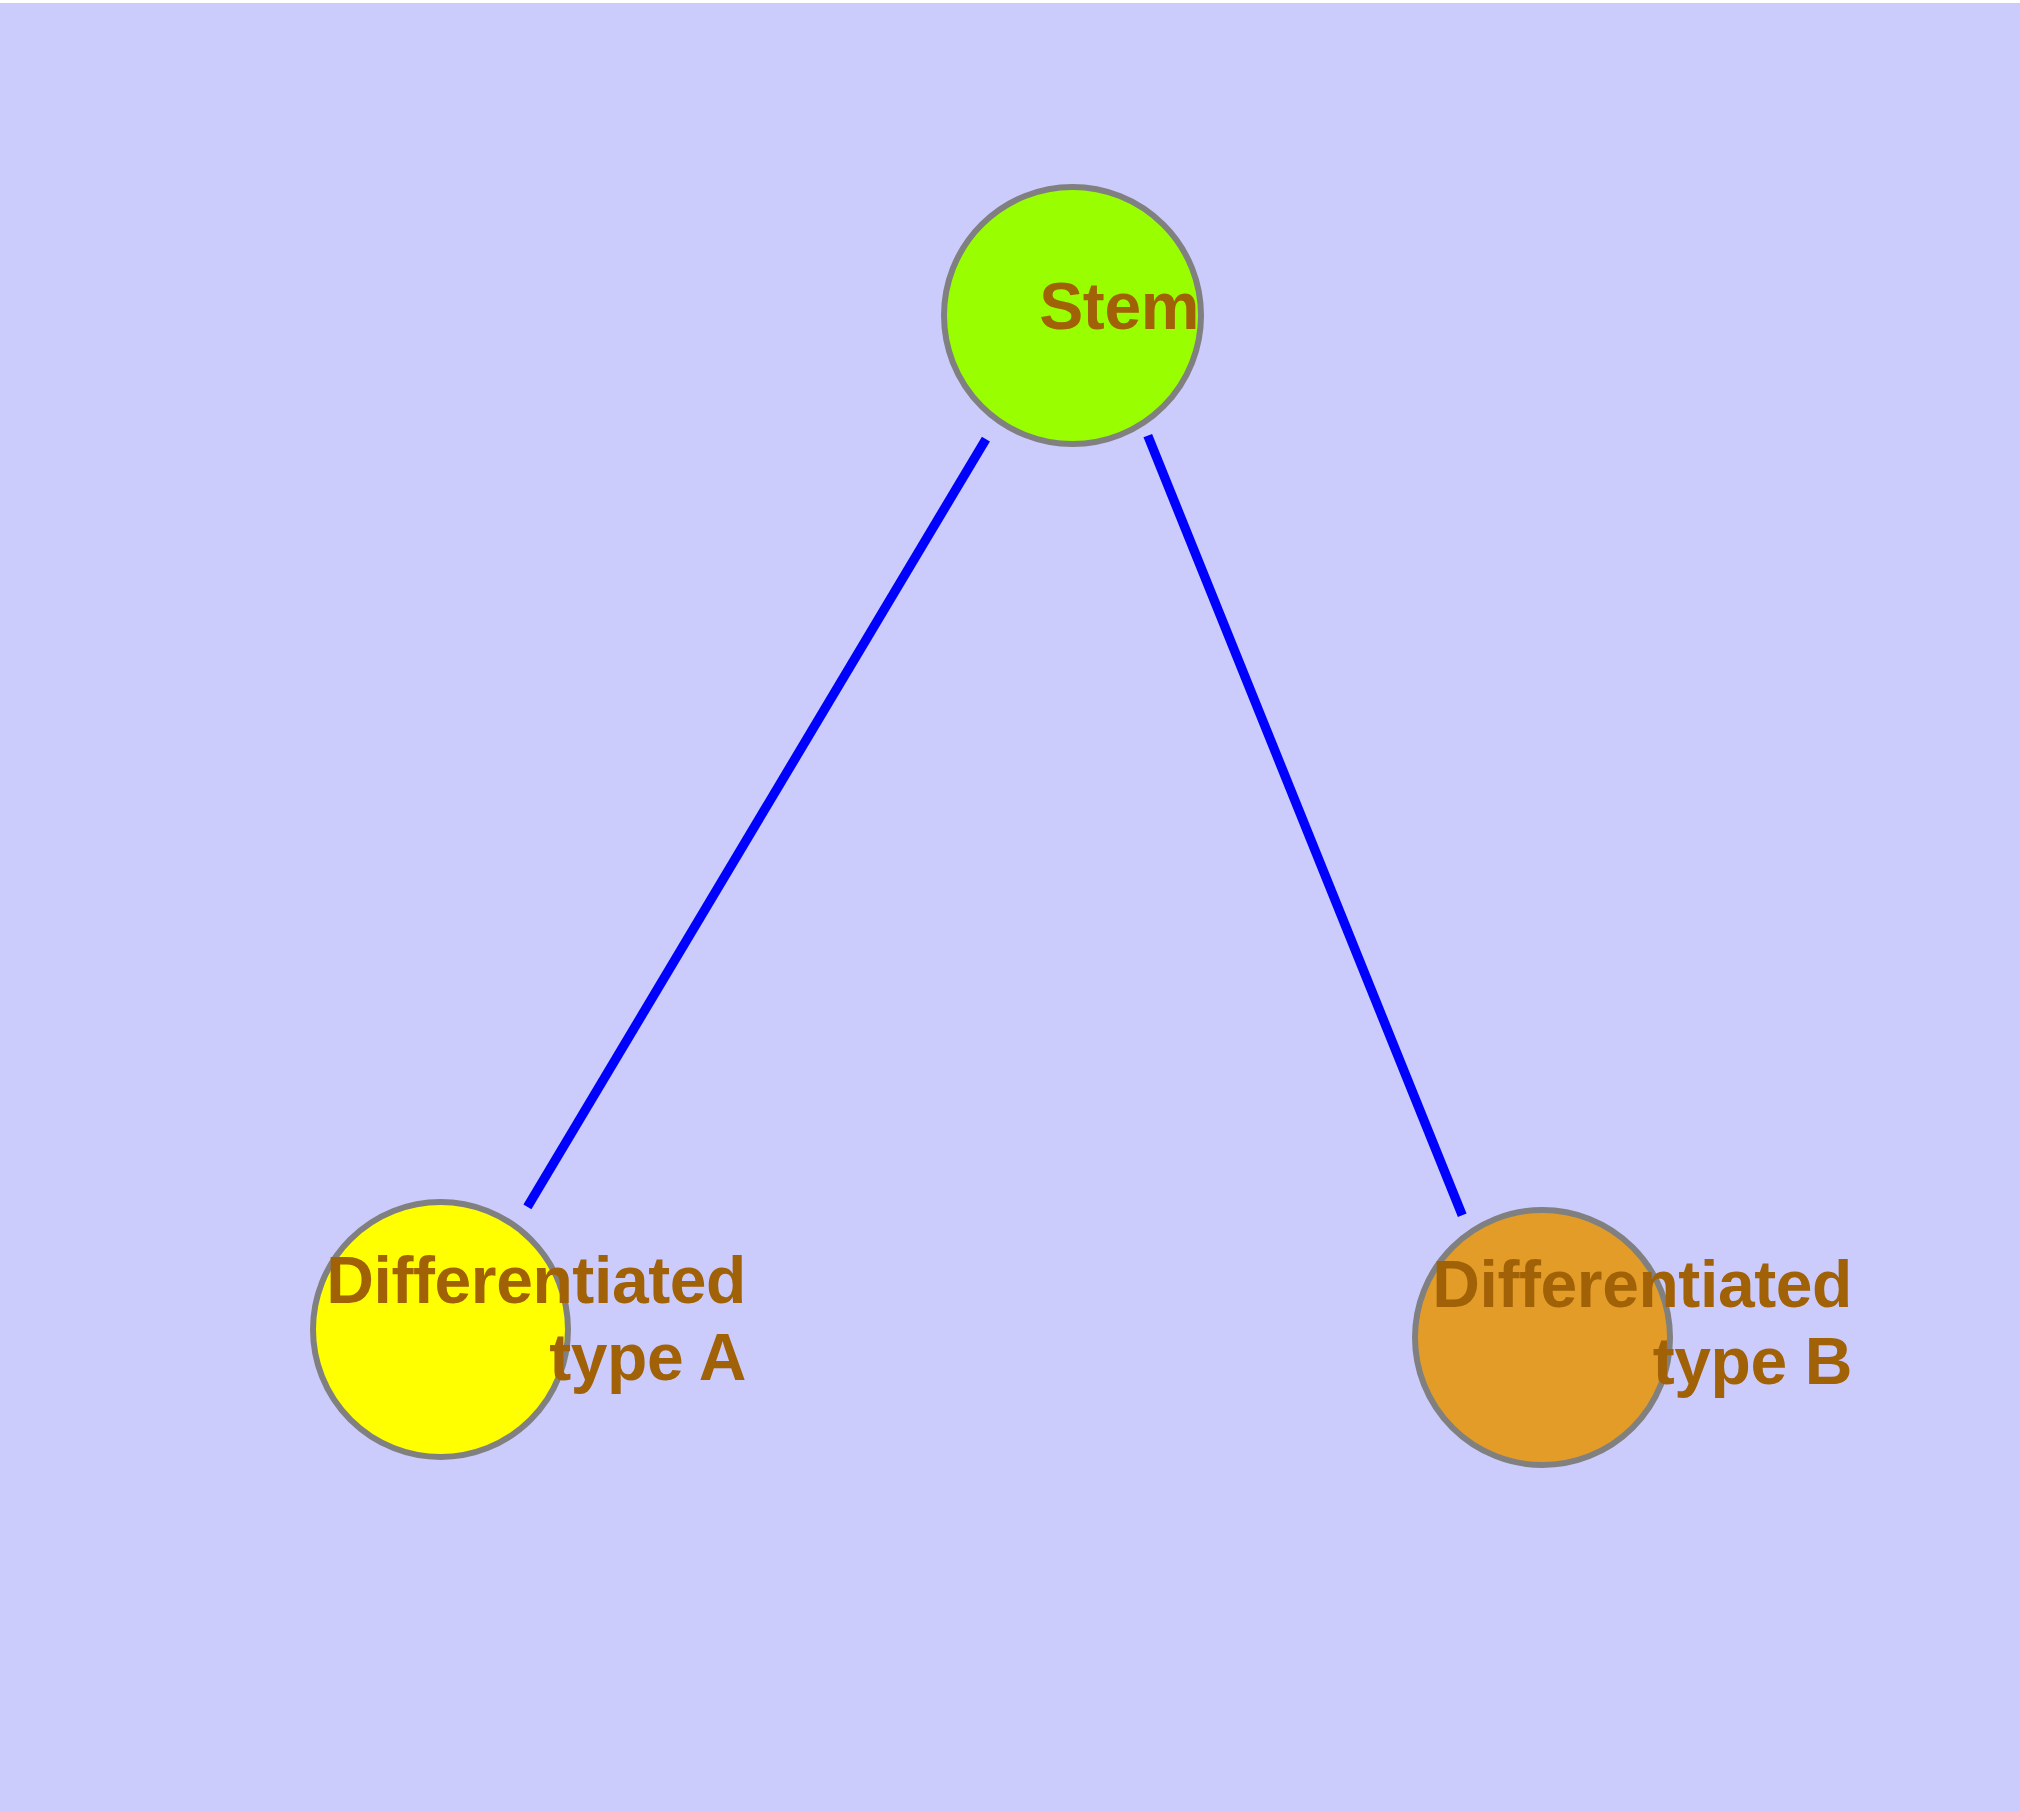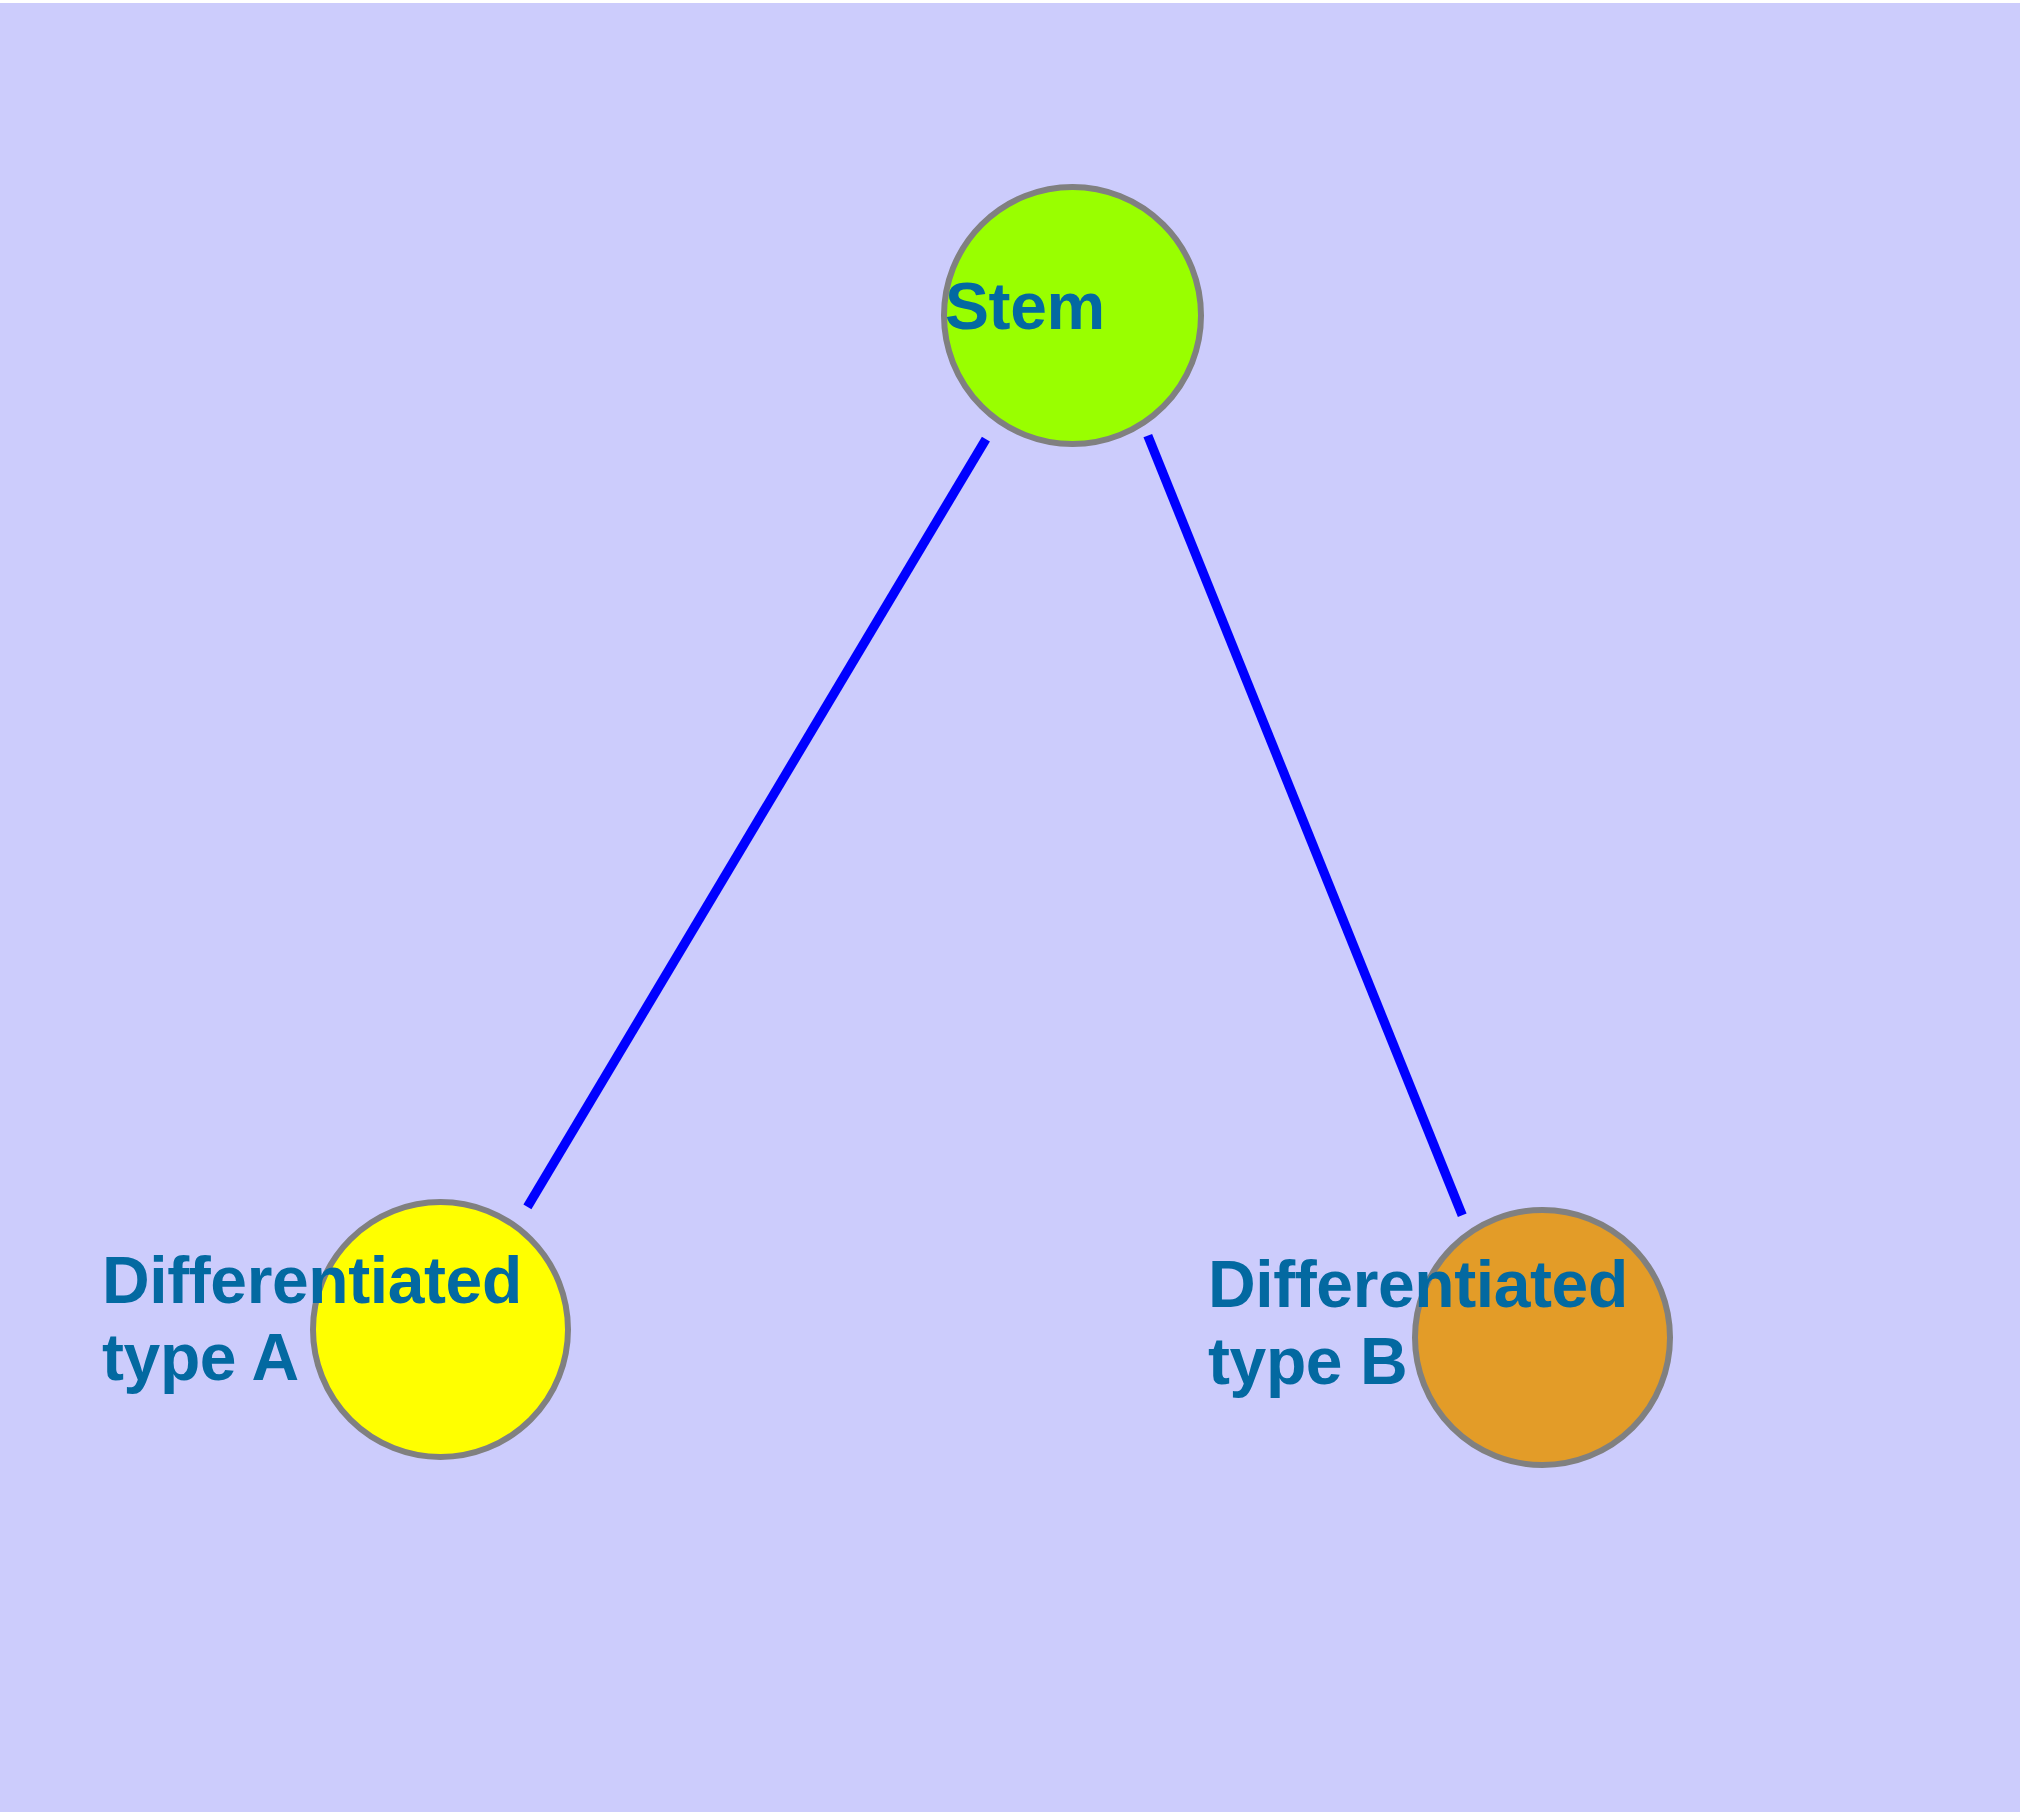--- a/index.html
+++ b/index.html
@@ -53,23 +53,23 @@
   }
   #node-diff-b {
     left: 1412px;
     top: 1207px;
     width: 261px;
     height: 261px;
     background: #e39c28;
   }
   .node-label {
     position: absolute;
-    color: #0369a1;
+    color: #a16207;
     font-weight: bold;
-    text-align: left;
+    text-align: right;
     white-space: pre;
     line-height: 1.17;
     letter-spacing: -0.4px;
     pointer-events: none;
   }
   #label-stem {
     left: 945px;
     top: 268px;
     width: 254px;
     font-size: 66px;

